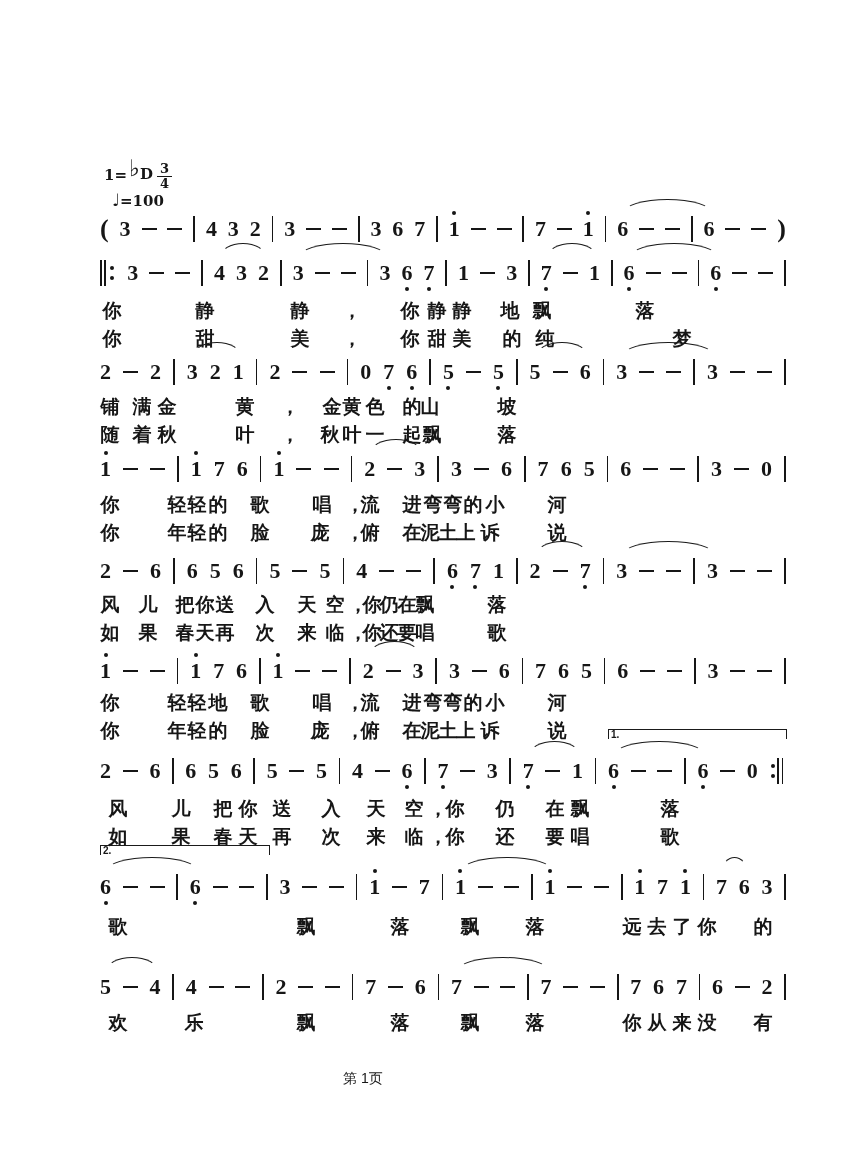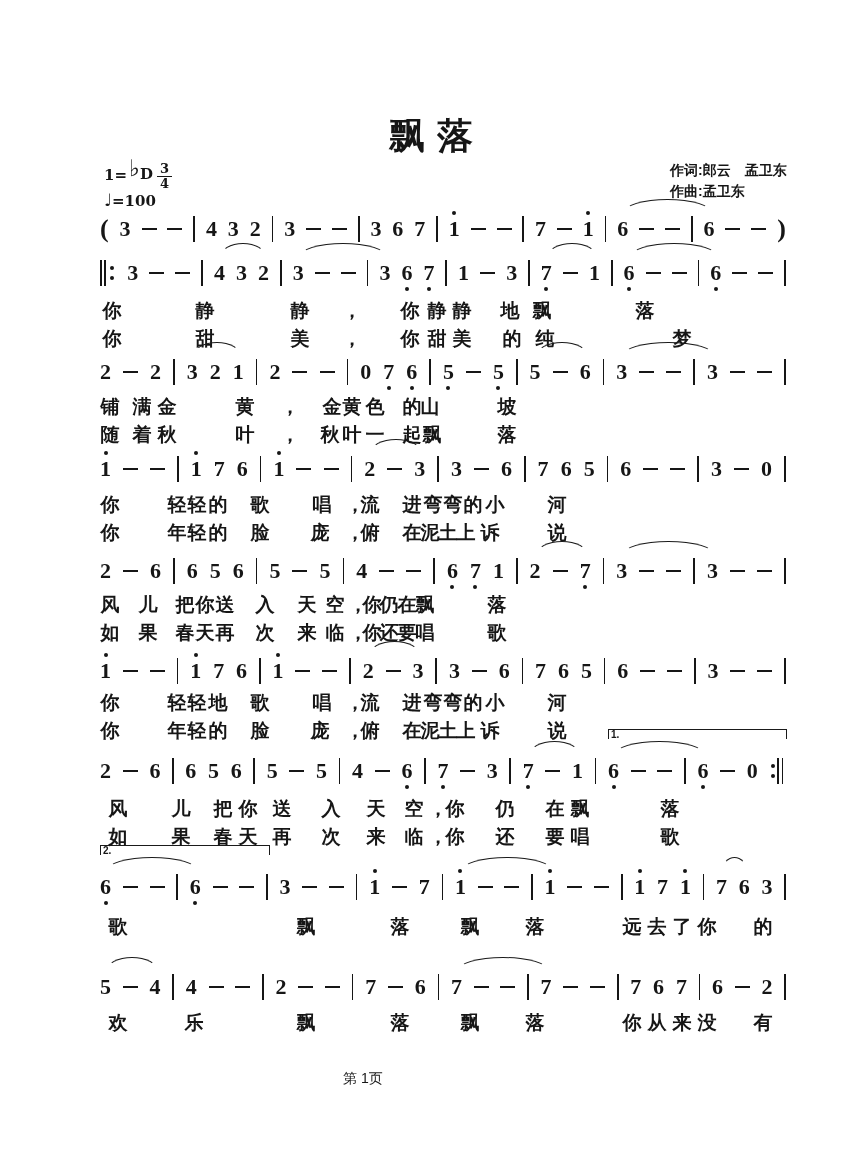--- a/index.html
+++ b/index.html
@@ -6,21 +6,21 @@
   .page{position:relative;width:862px;height:1156px;background:#ffffff;color:#161616;
         font-family:"Liberation Sans",sans-serif;overflow:hidden;margin:0 auto;}
   .title{position:absolute;top:112px;left:0;right:0;text-align:center;
          font-family:"DejaVu Serif",serif;font-weight:bold;font-size:36px;letter-spacing:12px;padding-left:12px;}
   .keysig{position:absolute;left:104px;top:160px;display:flex;align-items:center;
           font-family:"DejaVu Serif",serif;font-weight:bold;font-size:15px;}
   .keysig .flat{font-family:"DejaVu Sans",sans-serif;font-size:23px;position:relative;top:-7px;margin-left:2px;}
   .keysig .tonic{position:relative;top:-1px;font-size:15px;}
   .frac{display:inline-flex;flex-direction:column;align-items:center;font-size:13px;line-height:1.1;margin-left:4px;position:relative;top:2px;}
   .frac .den{border-top:1.2px solid #161616;padding:0 3px;}
-  .tempo{position:absolute;left:104px;top:190px;font-family:"DejaVu Serif",serif;font-weight:bold;font-size:15px;}
+  .tempo{position:absolute;left:112px;top:190px;font-family:"DejaVu Serif",serif;font-weight:bold;font-size:15px;}
   .tempo .notesym{font-family:"DejaVu Sans",sans-serif;font-size:17px;}
   .credits{position:absolute;left:670px;top:160px;font-size:14px;font-weight:bold;line-height:1.5;white-space:nowrap;}
   .music-line{position:absolute;left:100px;width:686px;height:30px;display:flex;
               justify-content:space-between;align-items:center;}
   .tok{position:relative;font-family:"Liberation Serif",serif;font-weight:bold;font-size:22px;line-height:1;}
   .tok .od{position:absolute;left:50%;transform:translateX(-50%);width:4px;height:4px;border-radius:50%;background:#161616;}
   .od.low{bottom:-7px;}
   .od.high{top:-7px;}
   .dash{width:15px;height:2.4px;background:#161616;}
   .bar{width:1.6px;height:26px;background:#161616;}
@@ -36,40 +36,35 @@
          border-left:1.6px solid #1a1a1a;border-right:1.6px solid #1a1a1a;}
   .vlabel{position:absolute;left:2px;top:-1px;font-size:10px;font-weight:bold;}
   .lyric{position:absolute;transform:translateX(-50%);font-size:19px;font-weight:bold;white-space:nowrap;}
   .footer-page{position:absolute;left:343px;top:1070px;font-size:14px;}
   .footer-credit{position:absolute;left:505px;top:1070px;font-size:14px;}
 </style>
 </head>
 <body>
 
 <div class="page">
-  <div class="title">飘落</div>
 
   <div class="keysig">
     <span>1=</span>
     <span class="flat">♭</span>
     <span class="tonic">D</span>
     <span class="frac">
       <span>3</span>
       <span class="den">4</span>
     </span>
   </div>
 
   <div class="tempo">
     <span class="notesym">♩</span><span>=100</span>
   </div>
 
-  <div class="credits">
-    <div>作词:郎云　孟卫东</div>
-    <div>作曲:孟卫东</div>
-  </div>
 
   <div id="score-area"></div>
 
   <div class="footer-page">第 1页</div>
 <div class="music-line" style="top: 214px;">
       <span class="paren">(</span>
       <span class="tok">3</span>
       <span class="dash"></span>
       <span class="dash"></span>
       <span class="bar"></span>

